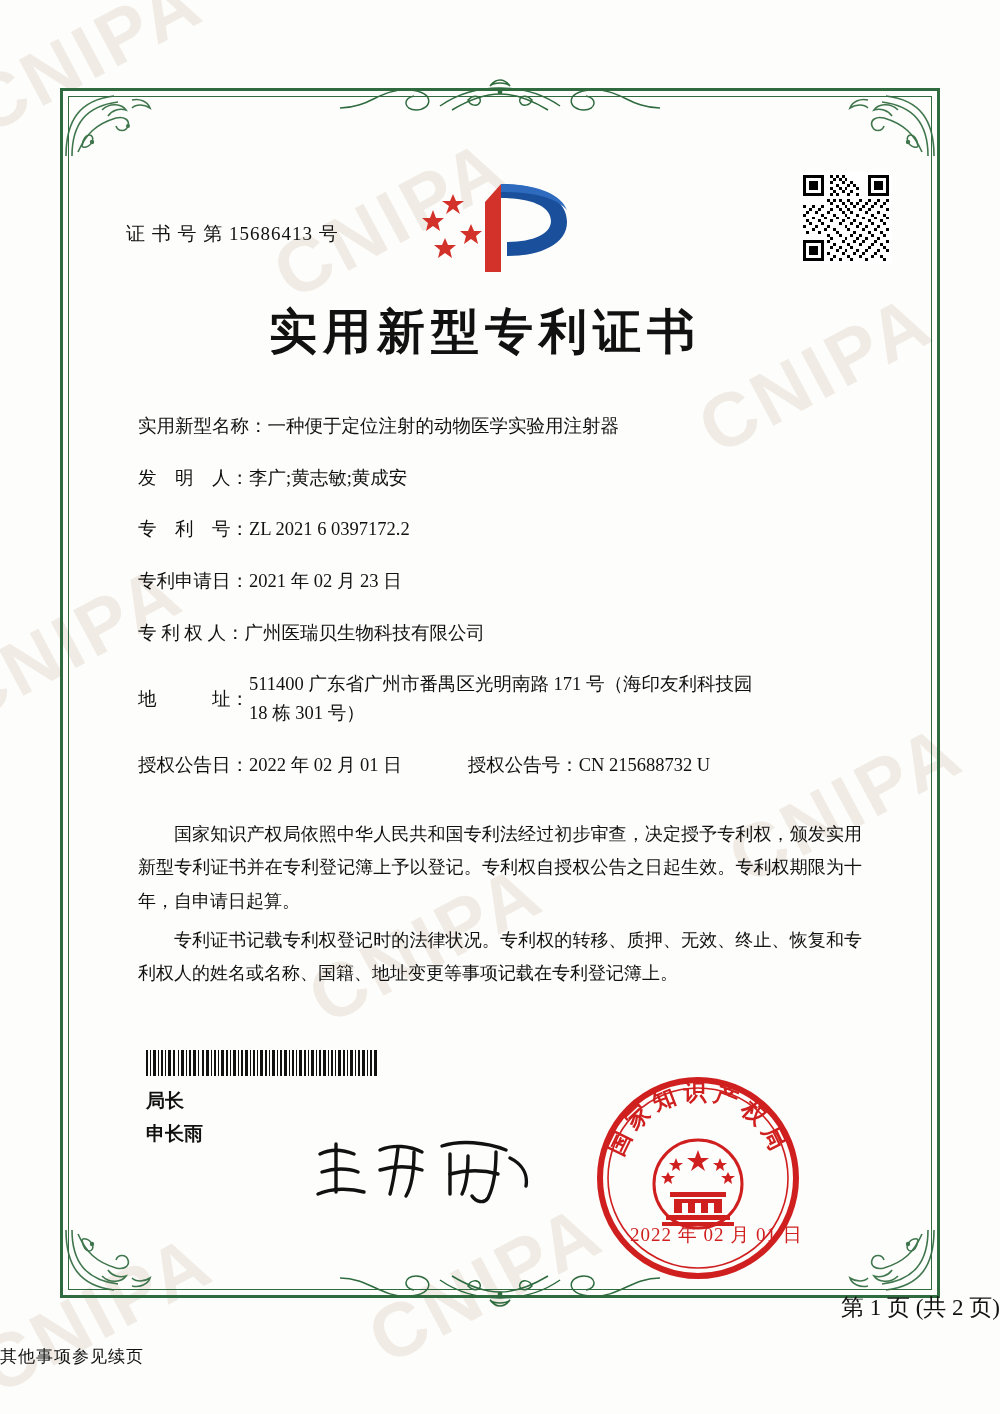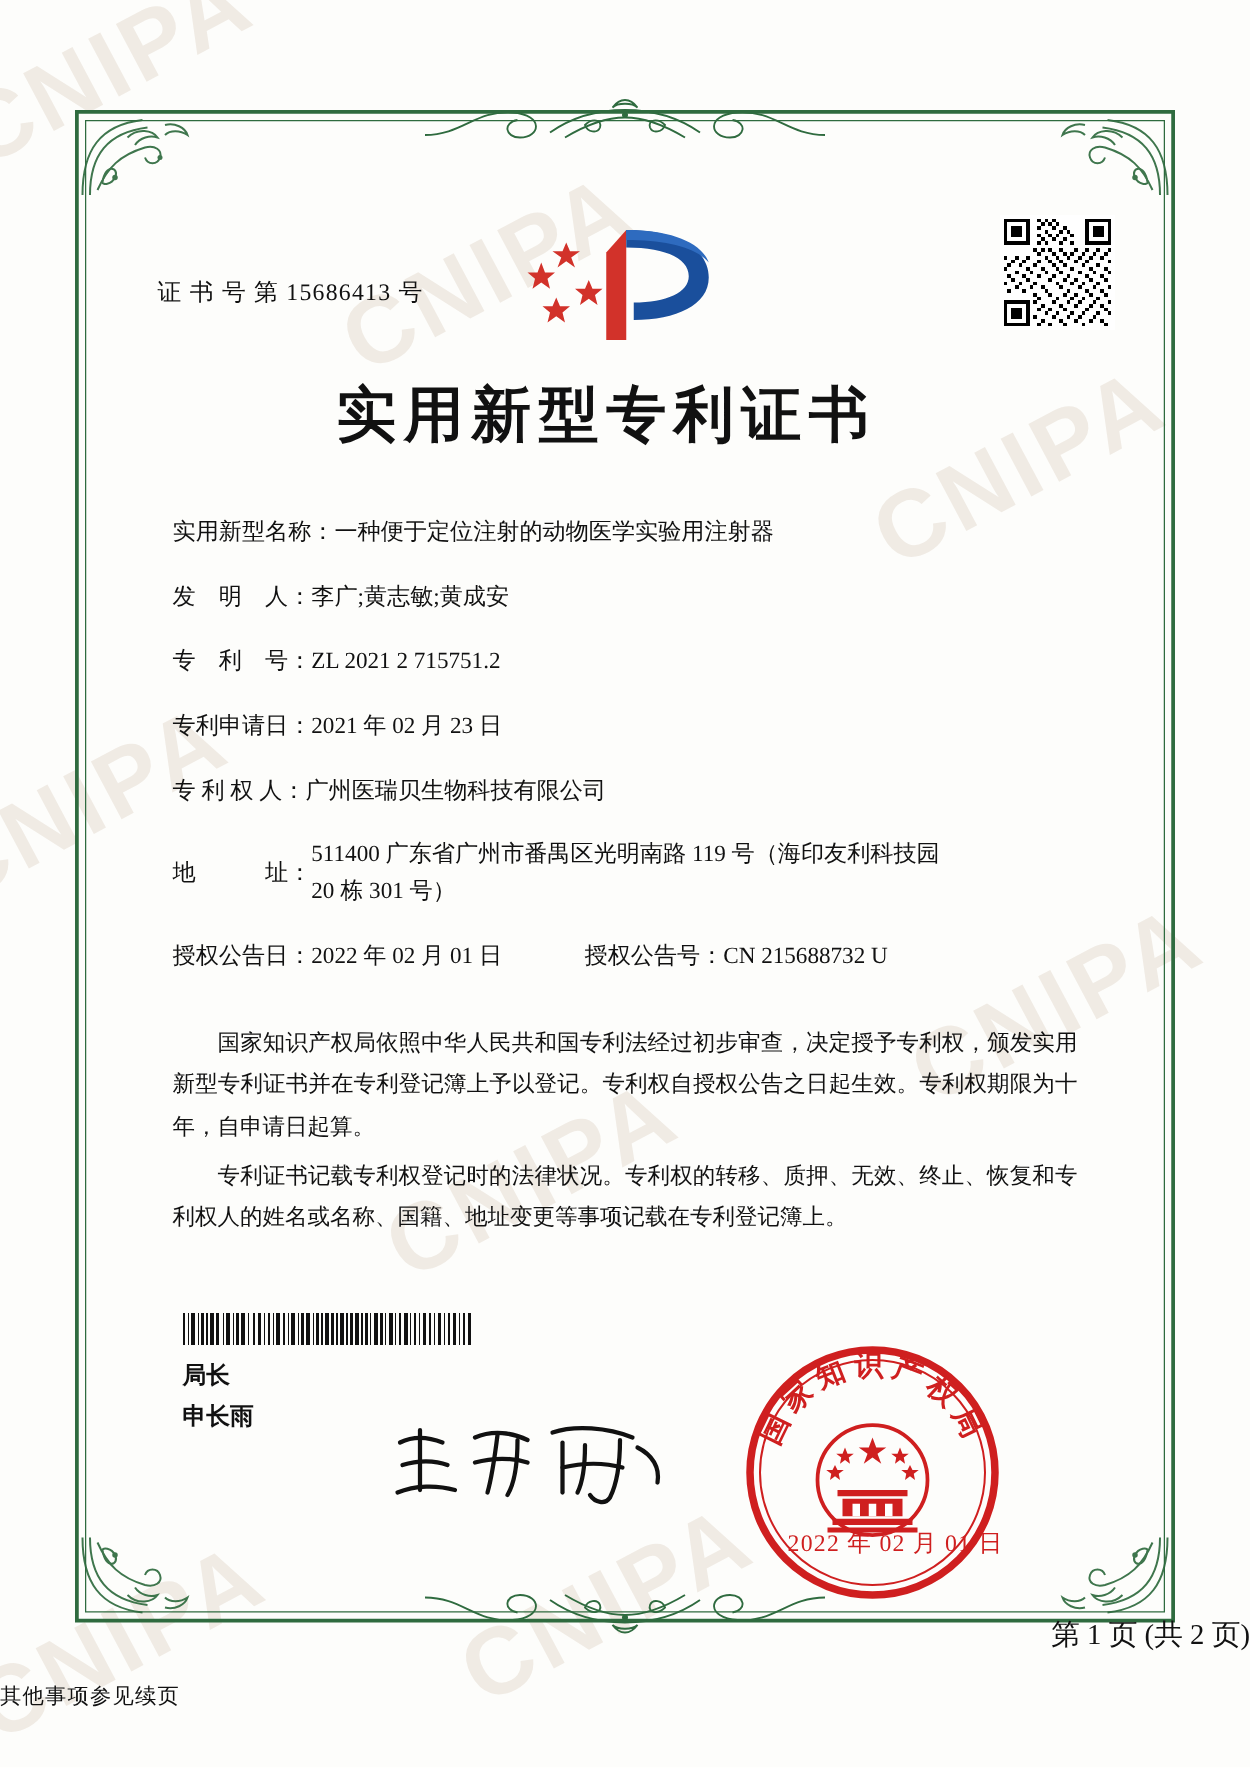--- a/index.html
+++ b/index.html
@@ -530,33 +530,33 @@
     <div class="field-row">
       <span class="field-label">实用新型名称：</span>
       <span class="field-value">一种便于定位注射的动物医学实验用注射器</span>
     </div>
     <div class="field-row">
       <span class="field-label">发　明　人：</span>
       <span class="field-value">李广;黄志敏;黄成安</span>
     </div>
     <div class="field-row">
       <span class="field-label">专　利　号：</span>
-      <span class="field-value">ZL 2021 2 715751.2</span>
+      <span class="field-value">ZL 2021 6 0397172.2</span>
     </div>
     <div class="field-row">
       <span class="field-label">专利申请日：</span>
       <span class="field-value">2021 年 02 月 23 日</span>
     </div>
     <div class="field-row">
       <span class="field-label">专 利 权 人：</span>
       <span class="field-value">广州医瑞贝生物科技有限公司</span>
     </div>
     <div class="field-row">
       <span class="field-label">地　　　址：</span>
-      <span class="field-value addr-wrap">511400 广东省广州市番禺区光明南路 119 号（海印友利科技园 20 栋 301 号）</span>
+      <span class="field-value addr-wrap">511400 广东省广州市番禺区光明南路 171 号（海印友利科技园 18 栋 301 号）</span>
     </div>
     <div class="field-row two-col">
       <span class="field-label">授权公告日：</span>
       <span>2022 年 02 月 01 日</span>
       <span class="field-sep"></span>
       <span class="field-label">授权公告号：</span>
       <span>CN 215688732 U</span>
     </div>
   </div>
 

